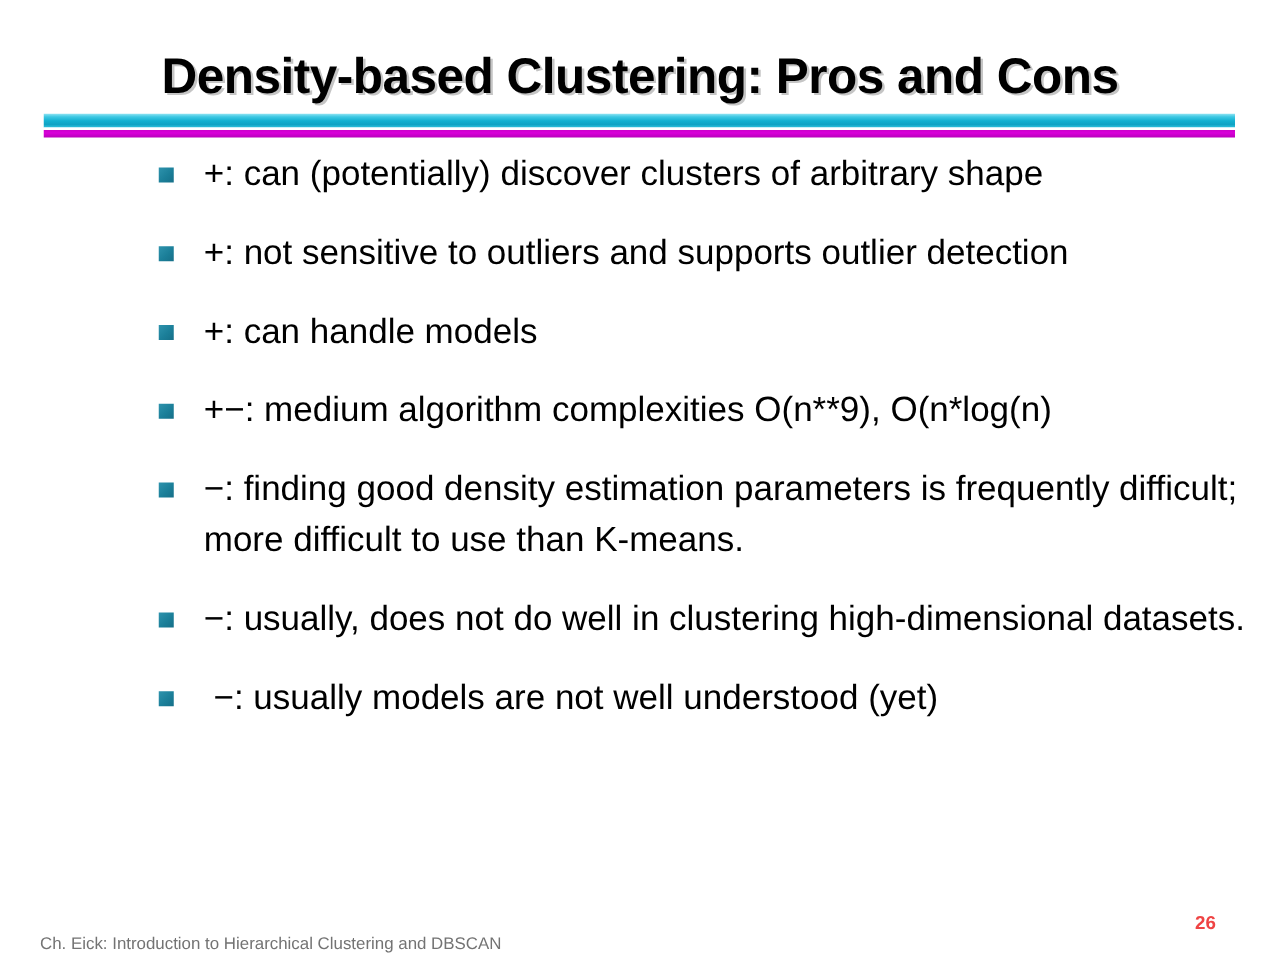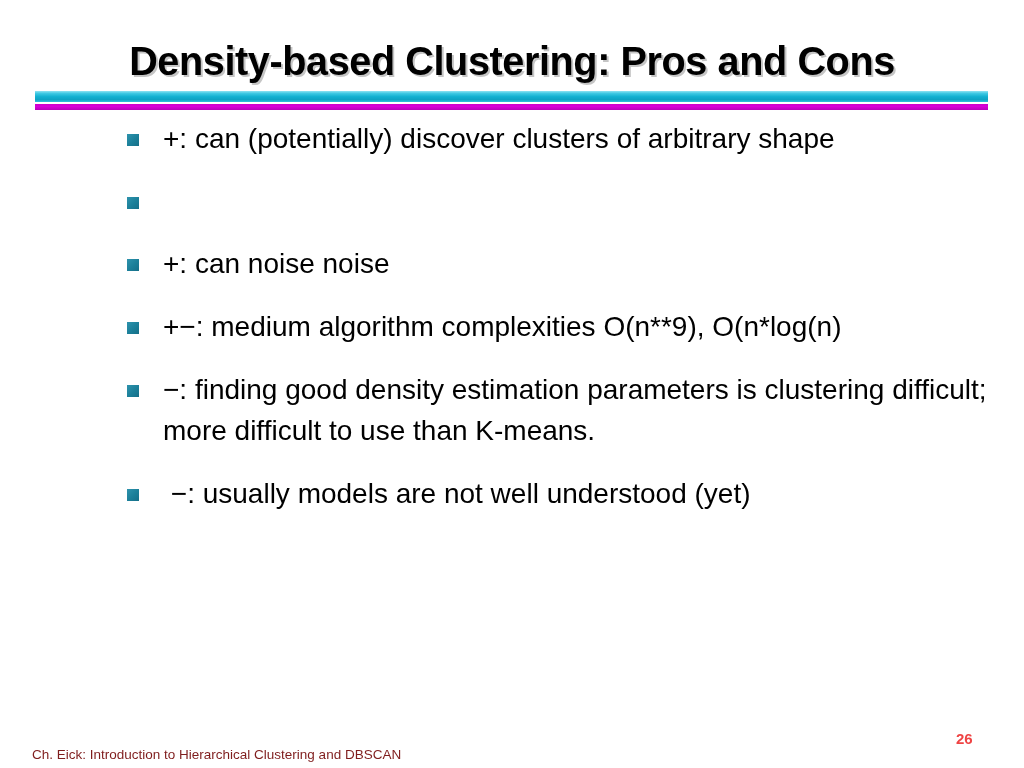--- a/index.html
+++ b/index.html
@@ -122,21 +122,21 @@
   }
 
   
   .footer-note {
     position: absolute;
     left: 32px;
     top: 747px;
     font-family: "Liberation Sans", sans-serif;
     font-size: 13.5px;
     line-height: 16px;
-    color: #7f1d1d;
+    color: #737373;
     white-space: nowrap;
   }
   .page-number {
     position: absolute;
     left: 956px;
     top: 730px;
     width: 40px;
     text-align: left;
     font-family: "Liberation Sans", sans-serif;
     font-weight: bold;
@@ -162,37 +162,42 @@
 
   <div class="body-list">
 
     <div class="bullet-row">
       <span class="bullet-marker"></span>
       <span class="bullet-text">+: can (potentially) discover clusters of arbitrary shape</span>
     </div>
 
     <div class="bullet-row">
       <span class="bullet-marker"></span>
-    </div>
-
-    <div class="bullet-row">
-      <span class="bullet-marker"></span>
-      <span class="bullet-text">+: can noise noise</span>
+      <span class="bullet-text">+: not sensitive to outliers and supports outlier detection</span>
+    </div>
+
+    <div class="bullet-row">
+      <span class="bullet-marker"></span>
+      <span class="bullet-text">+: can handle models</span>
     </div>
 
     <div class="bullet-row">
       <span class="bullet-marker"></span>
       <span class="bullet-text">+−: medium algorithm complexities O(n**9), O(n*log(n)</span>
     </div>
 
     <div class="bullet-row">
       <span class="bullet-marker"></span>
-      <span class="bullet-text">−: finding good density estimation parameters is clustering difficult; more difficult to use than K-means.</span>
-    </div>
-
+      <span class="bullet-text">−: finding good density estimation parameters is frequently difficult; more difficult to use than K-means.</span>
+    </div>
+
+    <div class="bullet-row">
+      <span class="bullet-marker"></span>
+      <span class="bullet-text">−: usually, does not do well in clustering high-dimensional datasets.</span>
+    </div>
 
     <div class="bullet-row">
       <span class="bullet-marker"></span>
       <span class="bullet-text"> −: usually models are not well understood (yet)</span>
     </div>
 
   </div>
 
   <div class="footer-note">Ch. Eick: Introduction to Hierarchical Clustering and DBSCAN</div>
 

